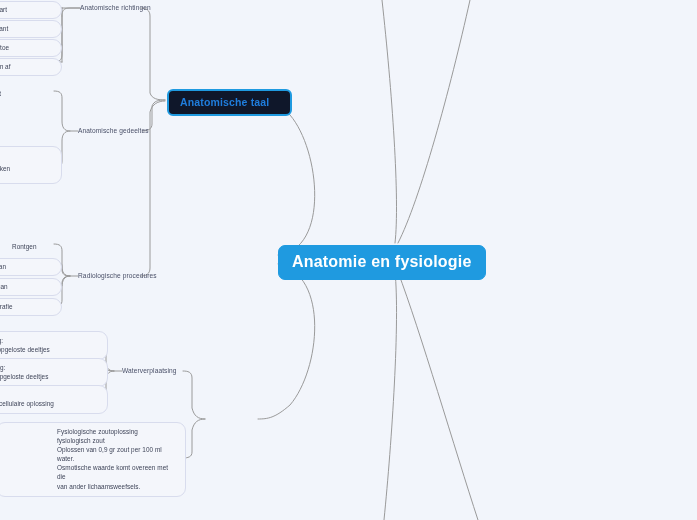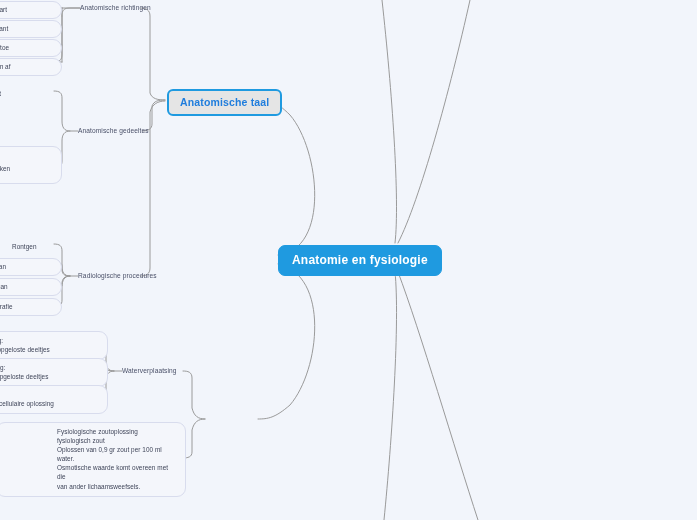--- a/index.html
+++ b/index.html
@@ -31,37 +31,37 @@
     box-sizing: border-box;
     white-space: nowrap;
   }
 
   
   .root {
     background: #1f9ae0;
     border: 1px solid #1f9ae0;
     border-radius: 7px;
     color: #ffffff;
-    font-size: 12px;
+    font-size: 16px;
     font-weight: bold;
     letter-spacing: .2px;
     padding: 7px 13px 8px 13px;
     text-align: center;
   }
 
   
   .l1 {
-    background: #e5e5e5;
+    background: #0f172a;
     border: 2px solid #1f9ae0;
     border-radius: 6px;
     color: #1f7ddd;
     font-size: 10.5px;
     font-weight: bold;
     letter-spacing: .15px;
-    padding: 5px 11px 6px 11px;
+    padding: 5px 21px 6px 11px;
     text-align: center;
   }
 
   
   .l2 {
     color: #4a5068;
     font-size: 6.6px;
     letter-spacing: .1px;
   }
 

